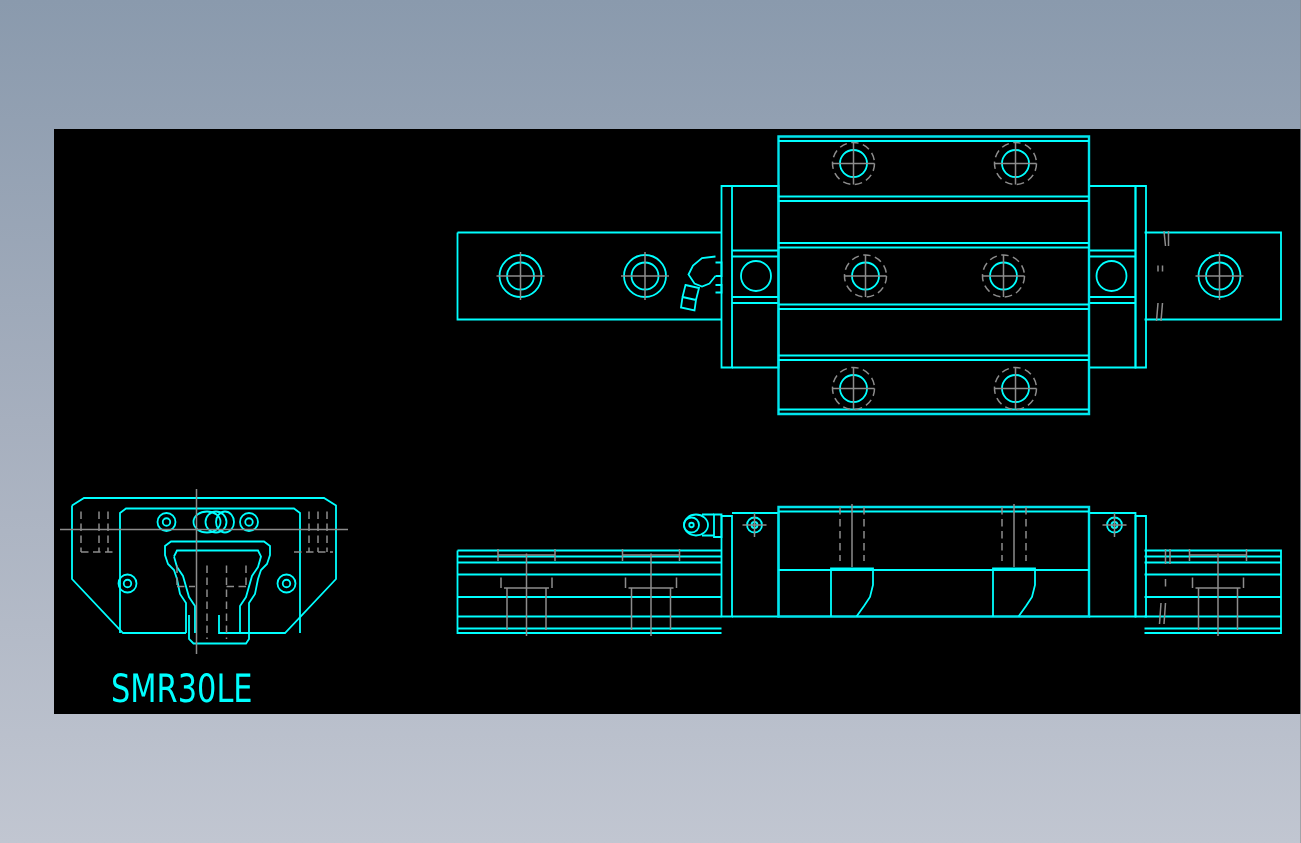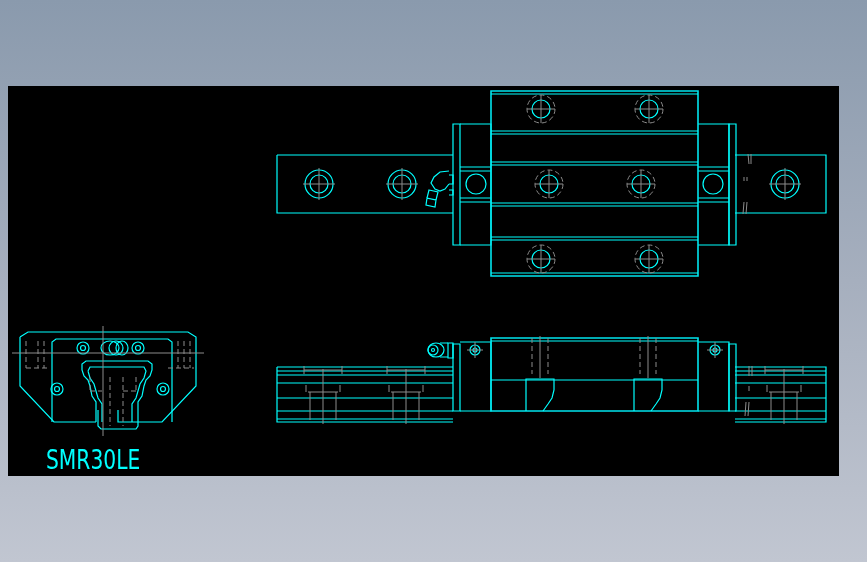--- a/index.html
+++ b/index.html
@@ -1,19 +1,19 @@
 <!DOCTYPE html>
 <html><head>
 <meta charset="utf-8">
 <style>
   html,body{margin:0;padding:0;}
   body{width:867px;height:562px;overflow:hidden;
        background:linear-gradient(180deg,#8a9aad 0%,#a6afbe 50%,#c1c6d1 100%);
        position:relative;font-family:"Liberation Sans",sans-serif;}
-  #viewport{position:absolute;left:8px;top:86px;width:831px;height:390px;background:#000;overflow:hidden;}
+  #viewport{position:absolute;left:36px;top:86px;width:831px;height:390px;background:#000;overflow:hidden;}
   #viewport svg{position:absolute;left:0;top:0;}
   .c{stroke:#00ffff;fill:none;stroke-width:1.2;}
   .c2{stroke:#00e5ee;fill:none;stroke-width:1.6;}
   .g{stroke:#8c8c8c;fill:none;stroke-width:1;}
   .gd{stroke:#8c8c8c;fill:none;stroke-width:1;stroke-dasharray:5 3;}
   #label{position:absolute;left:38px;top:360px;color:#00ffff;font-family:"DejaVu Sans",sans-serif;
          font-size:26px;font-weight:normal;letter-spacing:0px;transform:scaleX(0.78);transform-origin:left top;
          line-height:28px;}
 </style>
 </head>

